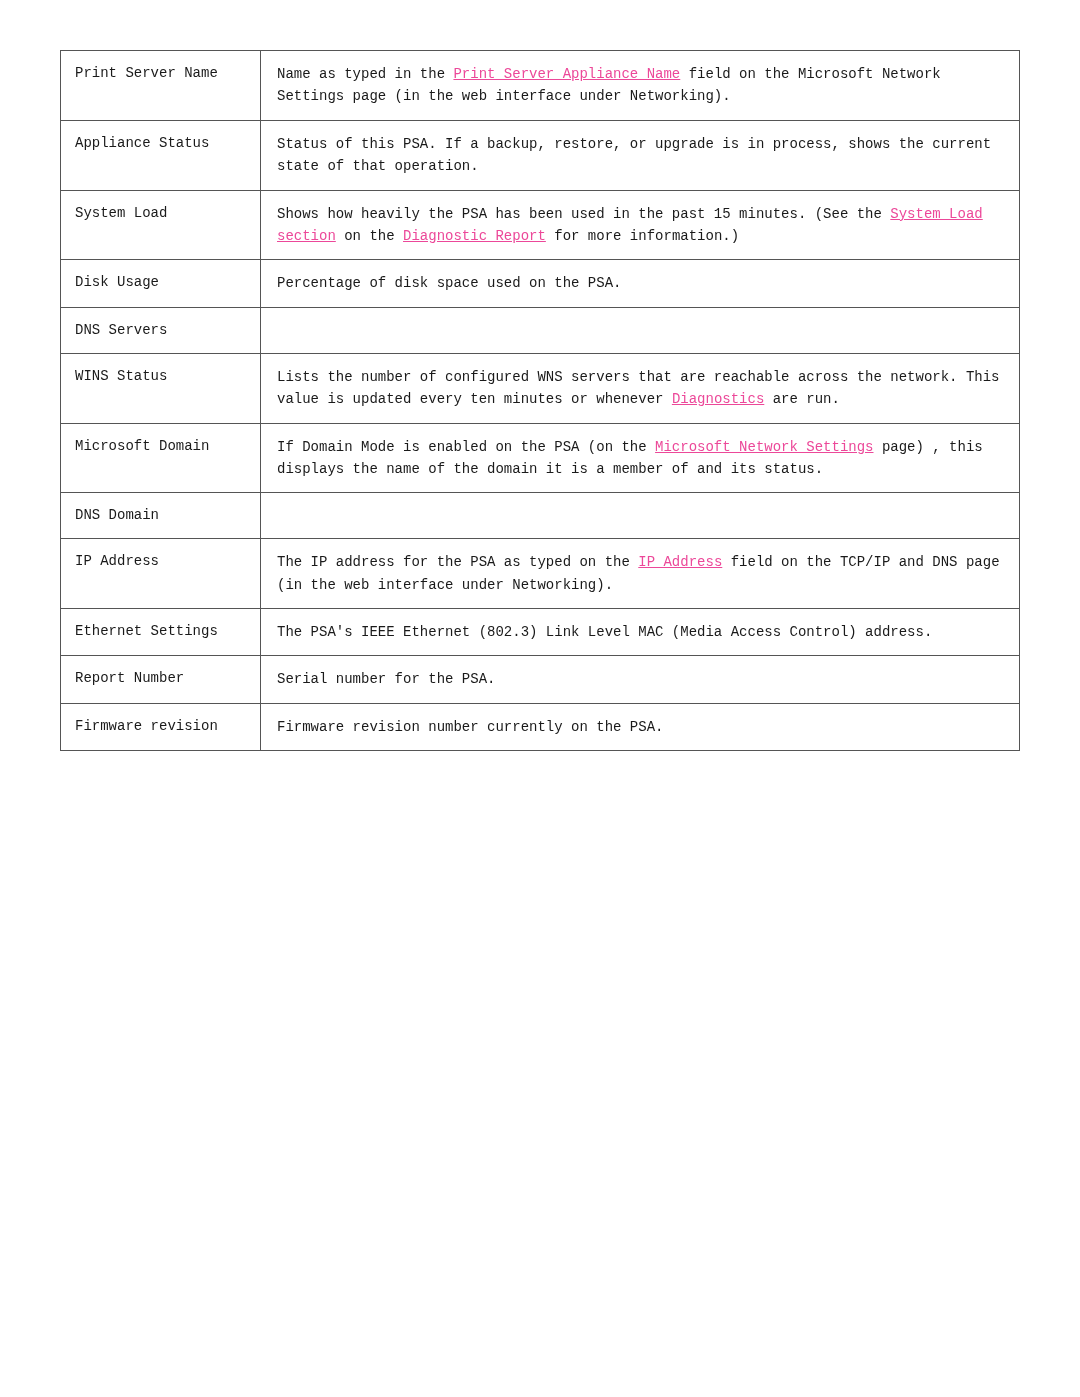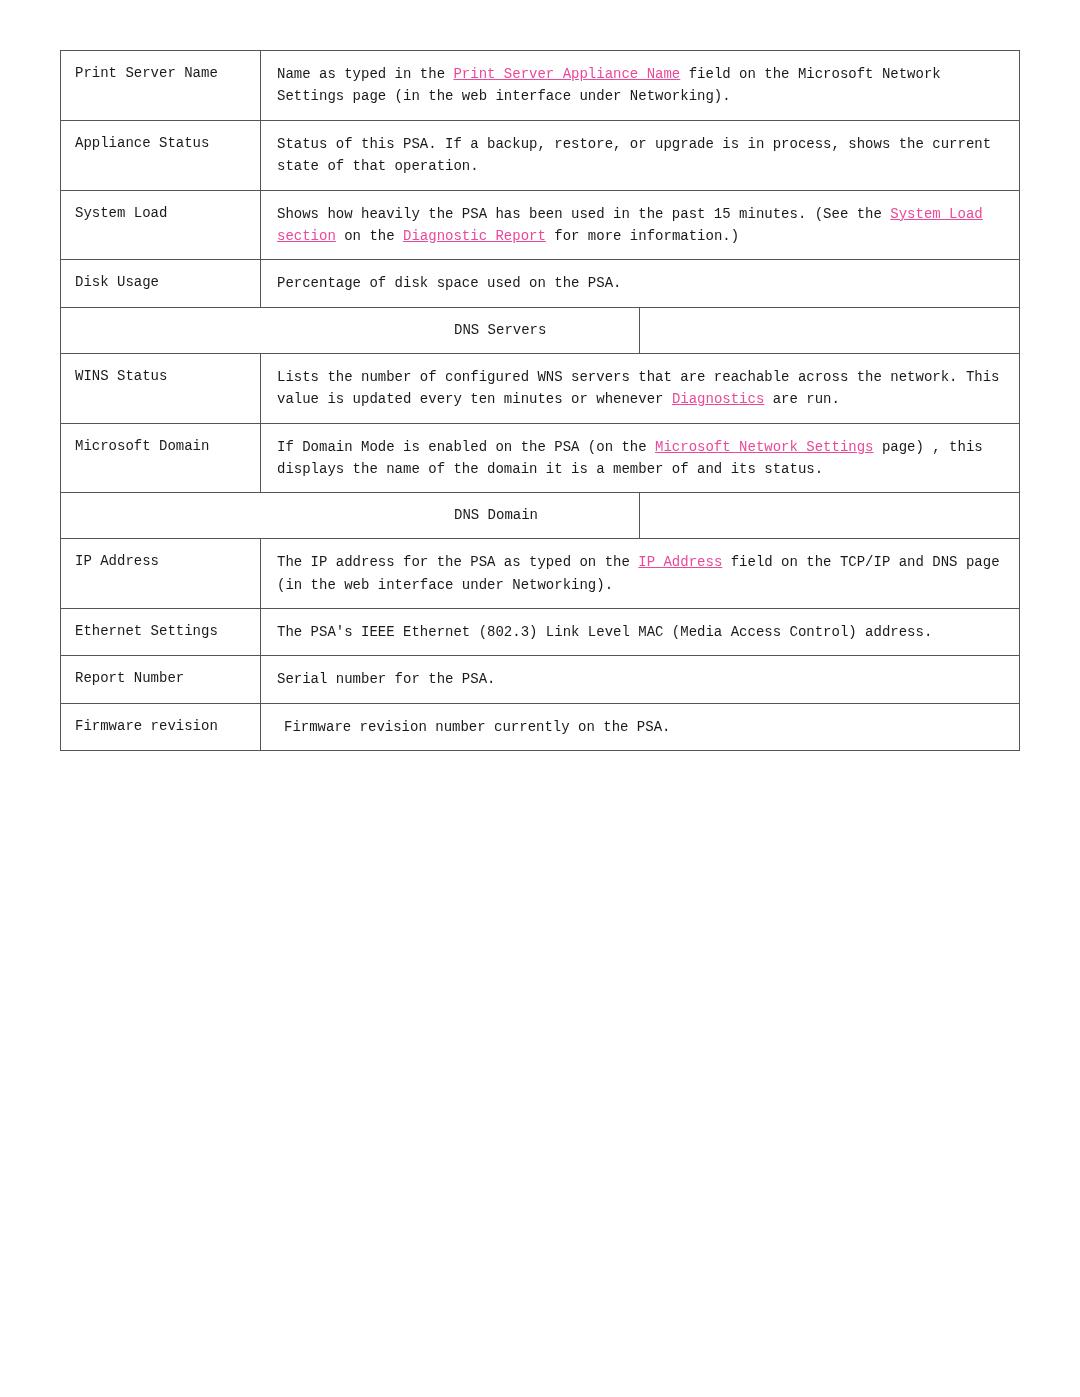--- a/index.html
+++ b/index.html
@@ -20,26 +20,24 @@
 
     .table-container {
       border: 1.5px solid #555;
       width: 960px;
       margin: 30px auto;
     }
 
     .table-row {
       display: flex;
       border-bottom: 1.5px solid #555;
-      justify-content: center;
     }
 
     .table-row:last-child {
       border-bottom: none;
-      gap: 7px;
     }
 
     .col-label {
       width: 200px;
       min-width: 200px;
       padding: 12px 14px;
       border-right: 1.5px solid #555;
       font-family: 'Courier New', Courier, monospace;
       font-size: 14px;
       vertical-align: top;

